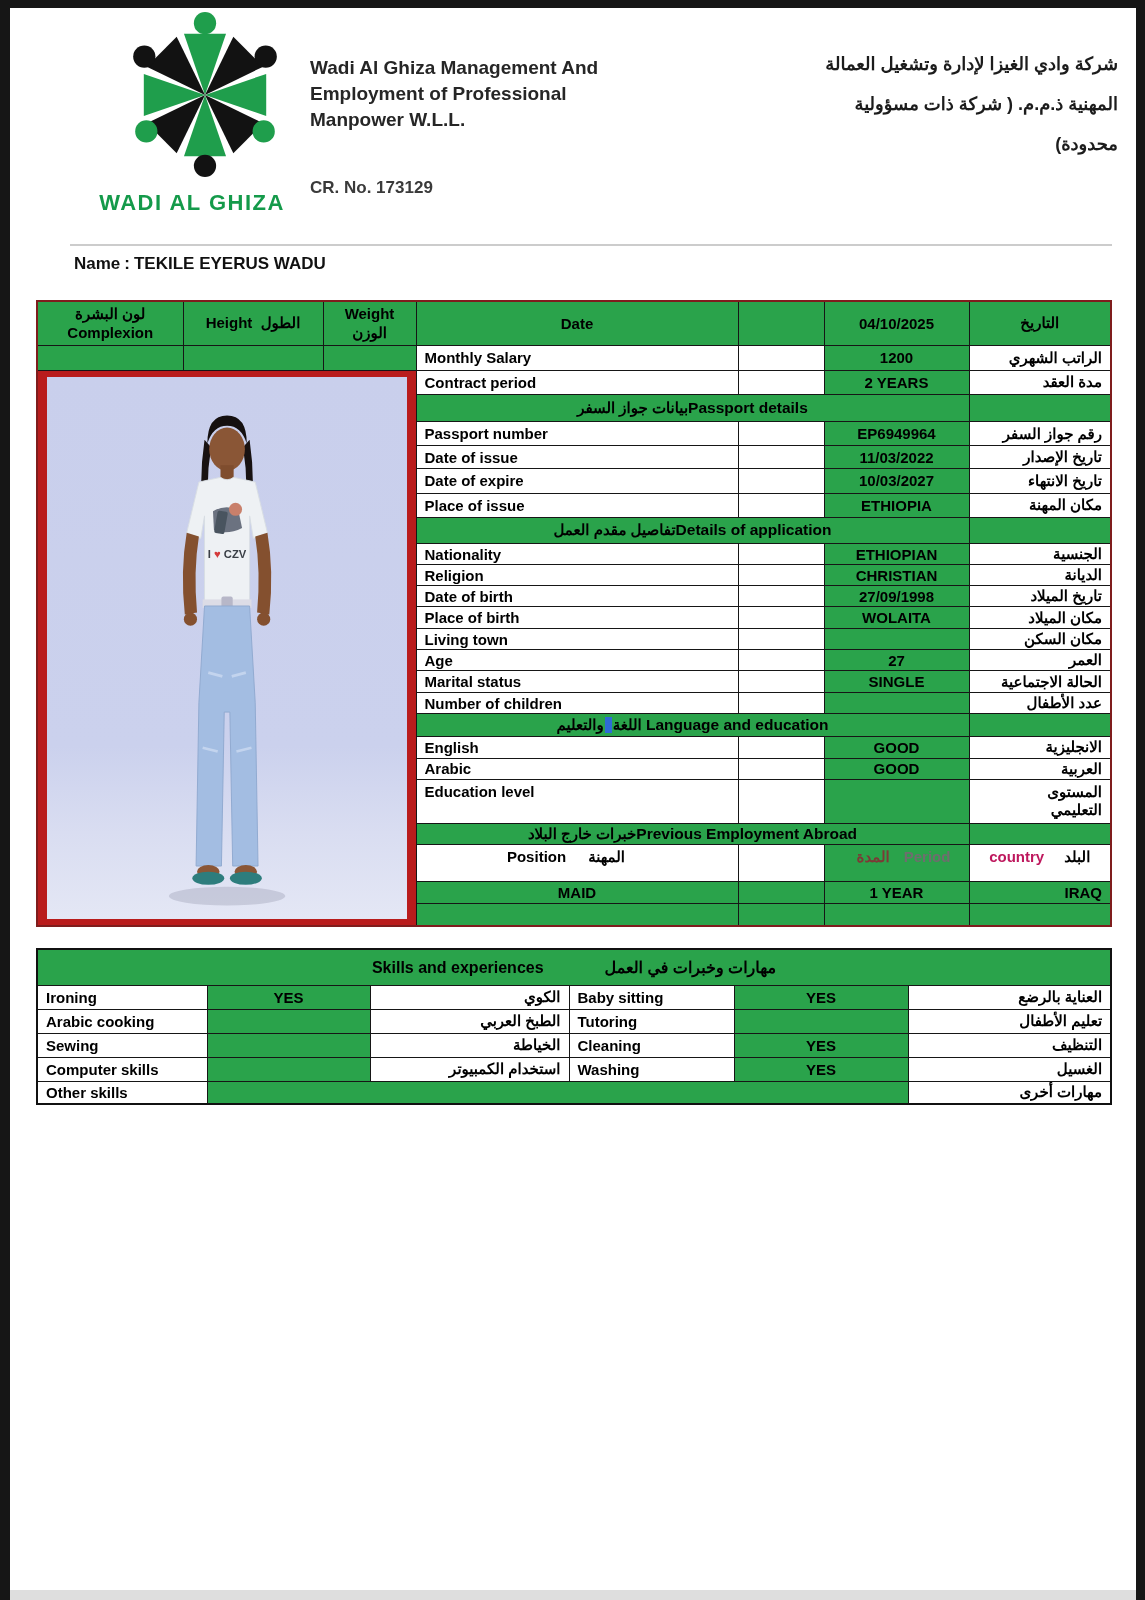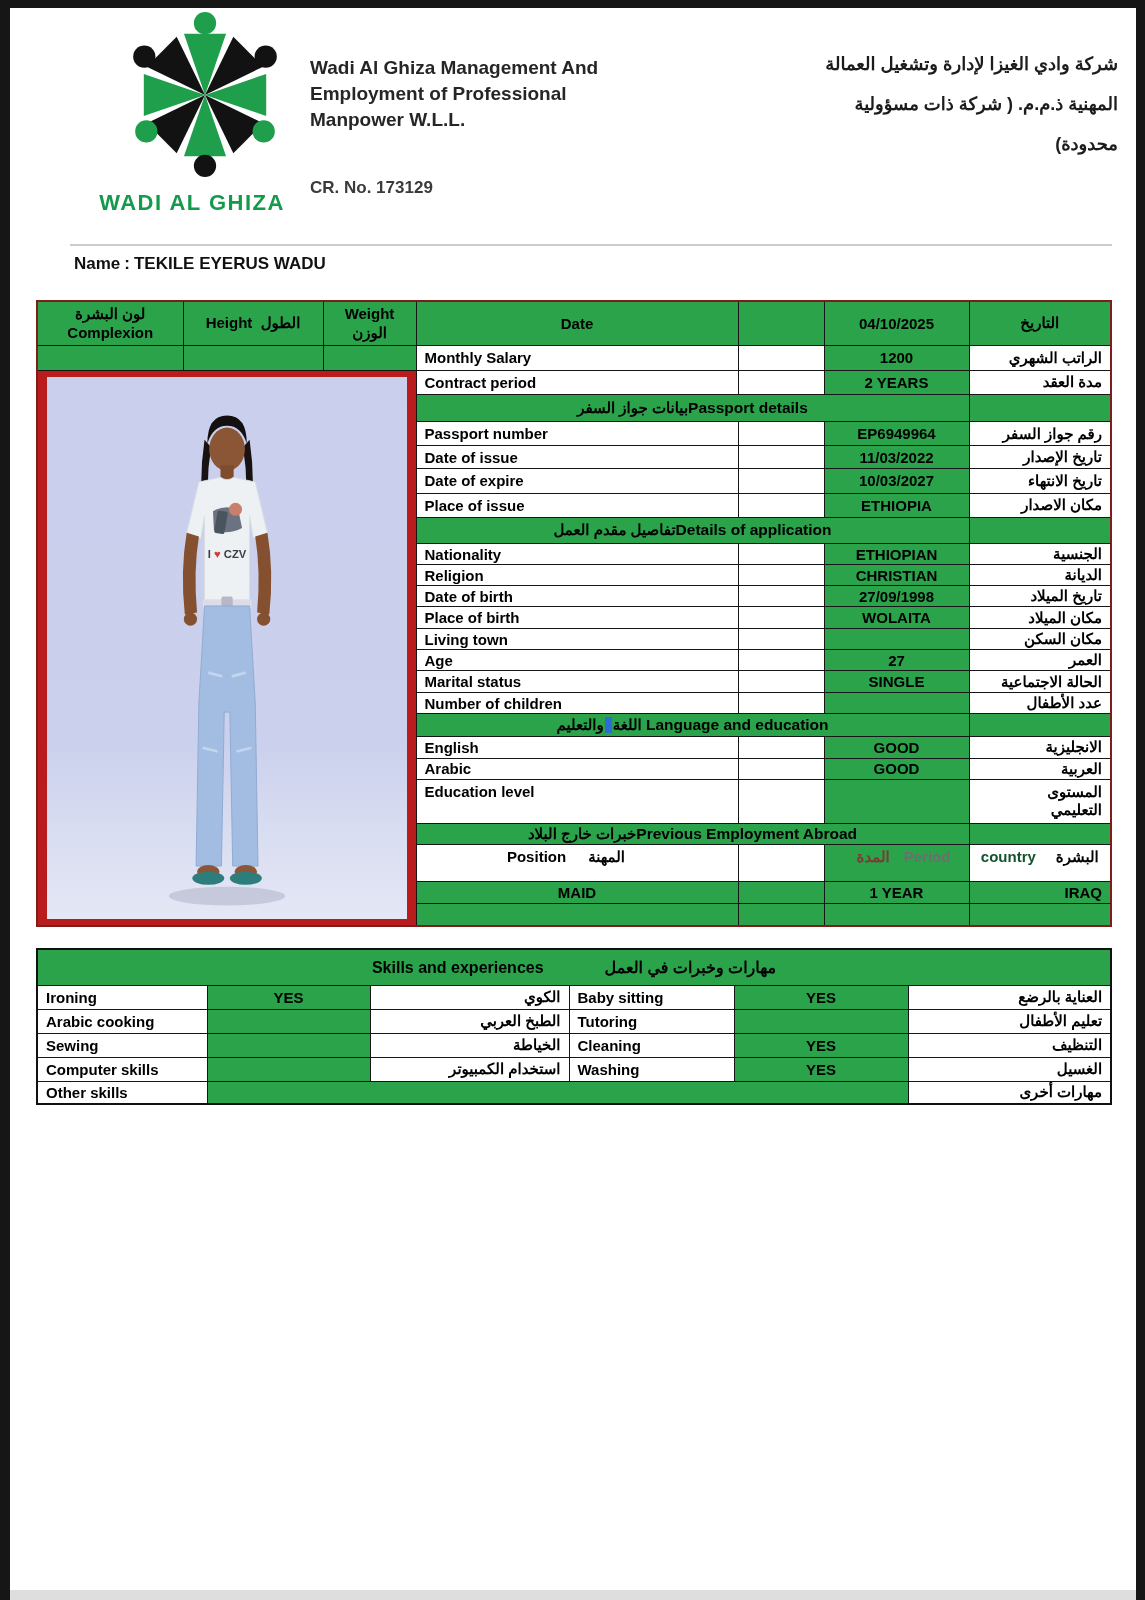--- a/index.html
+++ b/index.html
@@ -41,21 +41,21 @@
   .ctr{text-align:center;}
   .vt{vertical-align:top;padding-top:3px;}
   .wrap{white-space:normal;line-height:18px;}
   .sec{text-align:center;font-size:15.5px;}
   .sec .ar-part{font-size:15px;}
   .hdr2{line-height:19px;text-align:center;}
   .bluebar{display:inline-block;width:7px;height:16px;background:#2e6bd6;vertical-align:-3px;margin:0 1px;}
   .period-ar{color:#7c3a36;margin:0 14px;}
   .period-en{color:#6e6e6e;}
   .pos-ar{margin:0 22px;}
-  .country-en{color:#14532d;margin-right:20px;}
+  .country-en{color:#be185d;margin-right:20px;}
   .sk-head{text-align:center;font-size:16px;}
   .sk-head .t-en{margin-right:61px;}
 
   
   .photo-cell{vertical-align:top;padding:6px 9px;background:#b91c1c;}
   .photo{position:relative;width:100%;height:542px;overflow:hidden;
          background:linear-gradient(180deg,#c9cfec 0%,#cbd1ed 68%,#d9ddf1 84%,#e4e7f5 100%);}
   .photo svg{position:absolute;left:23%;bottom:2px;width:54%;height:97%;}
 </style>
 </head>
@@ -189,21 +189,21 @@
     <tr style="height:23px">
       <td class="lab">Date of expire</td>
       <td></td>
       <td class="g val">10/03/2027</td>
       <td class="arl">تاريخ الانتهاء</td>
     </tr>
     <tr style="height:23px">
       <td class="lab">Place of issue</td>
       <td></td>
       <td class="g val">ETHIOPIA</td>
-      <td class="arl">مكان الاصدار</td>
+      <td class="arl">مكان المهنة</td>
     </tr>
 
     <tr style="height:25px">
       <td class="g sec" colspan="3"><span class="ar-part">تفاصيل مقدم العمل</span><span>Details of application</span></td>
       <td class="g"></td>
     </tr>
     <tr style="height:20px">
       <td class="lab">Nationality</td>
       <td></td>
       <td class="g val">ETHIOPIAN</td>
@@ -277,21 +277,21 @@
 
     <tr style="height:20px">
       <td class="g sec" colspan="3"><span class="ar-part">خبرات خارج البلاد</span><span>Previous Employment Abroad</span></td>
       <td class="g"></td>
     </tr>
 
     <tr style="height:35px">
       <td class="ctr vt"><span>Position</span><span class="pos-ar">المهنة</span></td>
       <td class="vt"></td>
       <td class="g ctr vt"><span class="period-ar">المدة</span><span class="period-en">Period</span></td>
-      <td class="ctr vt"><span class="country-en">country</span><span>البشرة</span></td>
+      <td class="ctr vt"><span class="country-en">country</span><span>البلد</span></td>
     </tr>
 
     <tr style="height:21px">
       <td class="g val">MAID</td>
       <td class="g"></td>
       <td class="g val">1 YEAR</td>
       <td class="g arl">IRAQ</td>
     </tr>
 
     <tr style="height:21px">

